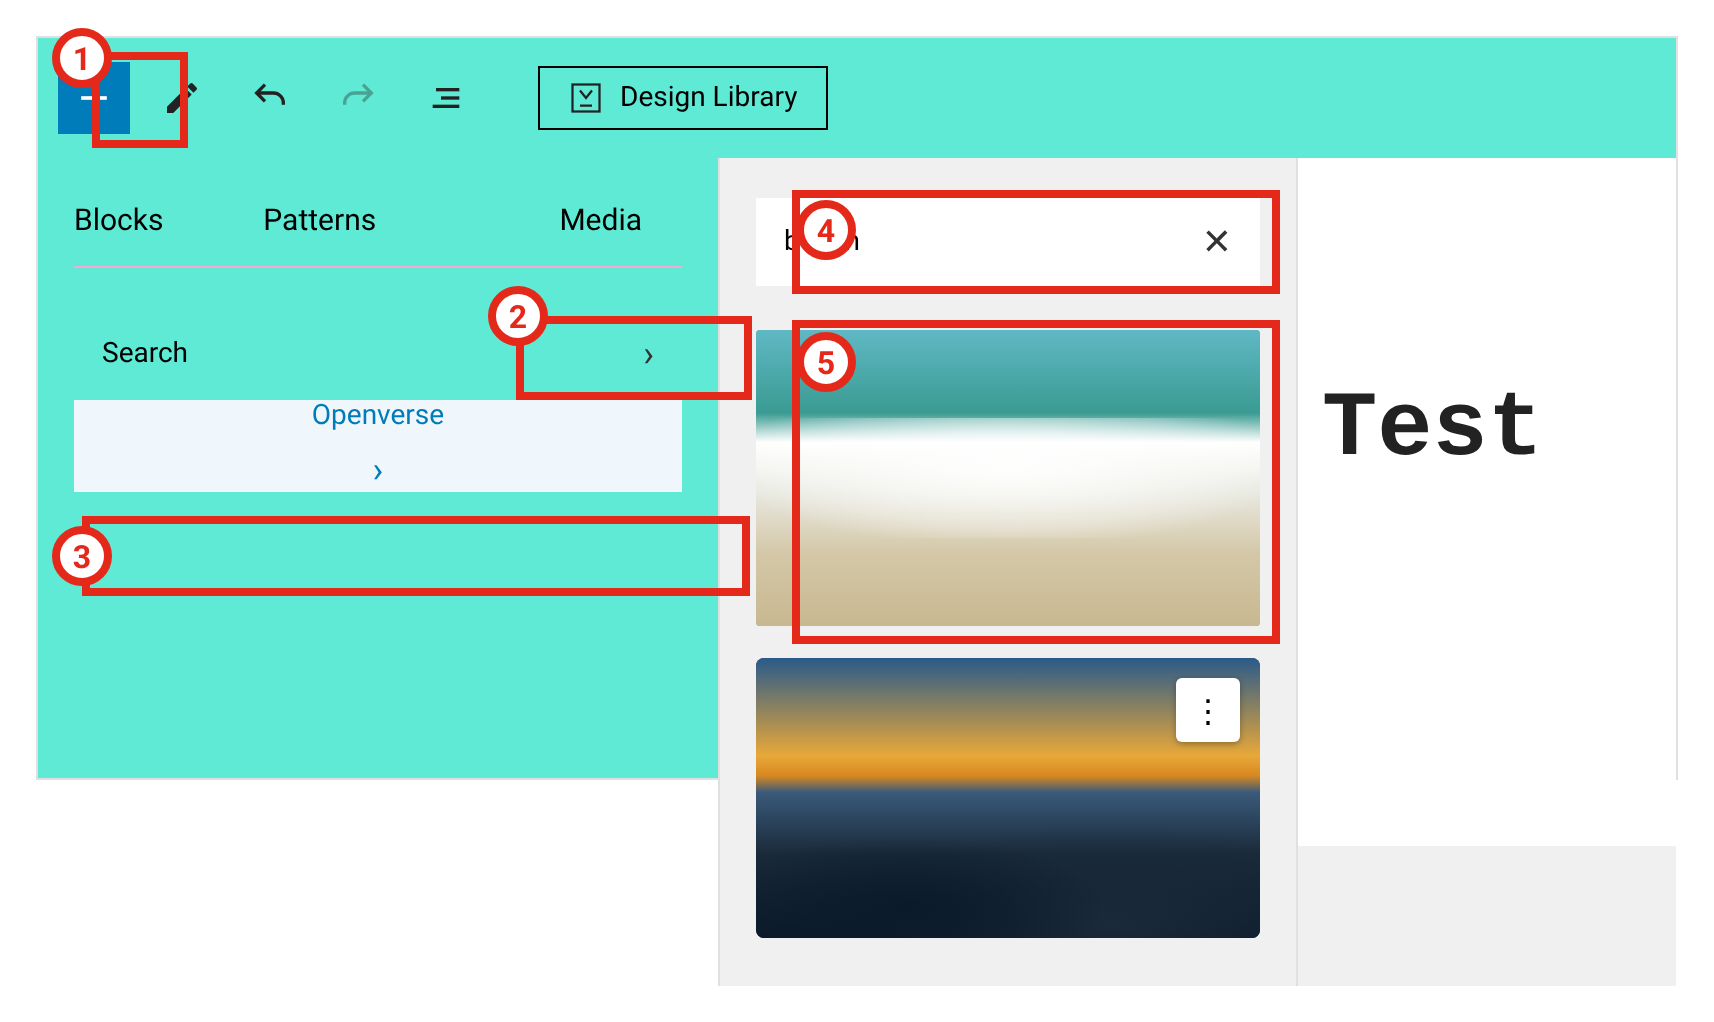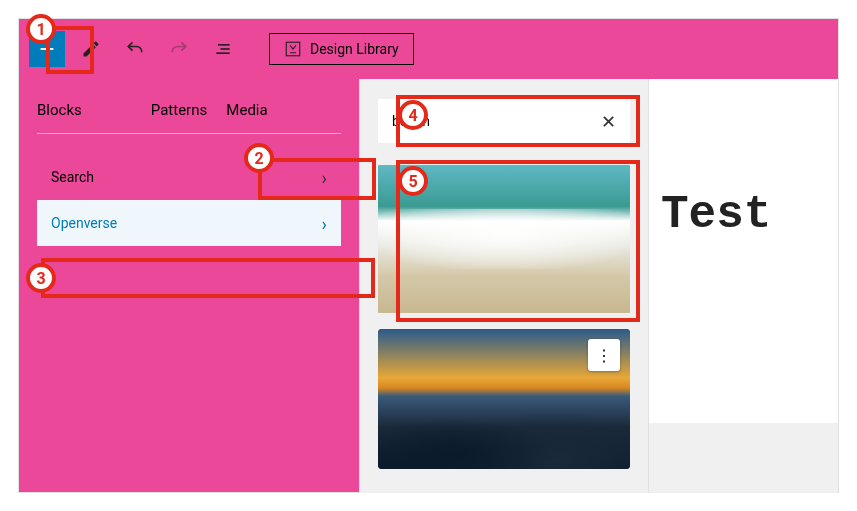--- a/index.html
+++ b/index.html
@@ -1,35 +1,35 @@
 <!DOCTYPE html>
 <html><head>
   <meta charset="utf-8">
   <style>
     * { margin:0; padding:0; box-sizing:border-box; font-family:-apple-system,BlinkMacSystemFont,"Segoe UI",Roboto,sans-serif; }
     body { background:#fff; width:857px; height:511px; position:relative; overflow:hidden; }
-    .outer { border:1px solid #e0e0e0; margin:18px; height:475px; position:relative; background:#ec4899; }
+    .outer { border:1px solid #e0e0e0; margin:18px; height:372px; position:relative; background:#5eead4; }
     .toolbar { height:60px; display:flex; align-items:center; padding:0 10px; gap:8px; }
     .add-btn { width:36px; height:36px; background:#007cba; display:flex; align-items:center; justify-content:center; cursor:pointer; }
     .add-btn svg { width:22px; height:22px; }
     .tb-icon { width:36px; height:36px; display:flex; align-items:center; justify-content:center; cursor:pointer; }
     .tb-icon svg { width:20px; height:20px; }
     .disabled svg { opacity:.35; }
     .design-lib { margin-left:20px; border:1.5px solid #000; padding:6px 14px; display:flex; align-items:center; gap:8px; font-size:14px; cursor:pointer; }
     .panel-wrap { display:flex; height:414px; }
     .left { width:340px; padding:0 18px; }
     .search-box { background:#f0f0f0; height:48px; display:flex; align-items:center; padding:0 16px; justify-content:space-between; }
     .search-box input { background:transparent; border:none; outline:none; font-size:14px; color:#777; flex:1; }
     .tabs { display:flex; margin-top:22px; border-bottom:1px solid #f9a8d4; position:relative; }
     .tab { flex:1; text-align:left; padding-bottom:14px; font-size:15px; cursor:pointer; }
-    .tab.center { text-align:center; }
-    .tab.right { padding-right:20px; position:relative; }
+    .tab.center { }
+    .tab.right { text-align:right; padding-right:20px; position:relative; }
     .cat-list { margin-top:20px; }
     .cat { height:46px; display:flex; align-items:center; justify-content:space-between; padding:0 14px; font-size:14px; cursor:pointer; }
-    .cat.active { background:#f0f7fc; color:#007cba; }
+    .cat.active { background:#f0f7fc; color:#007cba;flex-direction:column; }
     .chev { font-size:18px; color:#333; }
     .cat.active .chev { color:#007cba; }
     .middle { width:290px; background:#f0f0f0; padding:20px 18px; border-left:1px solid #e0e0e0; border-right:1px solid #e0e0e0; overflow:hidden; }
     .msearch { background:#fff; height:44px; display:flex; align-items:center; padding:0 14px; justify-content:space-between; }
     .msearch input { border:none; outline:none; font-size:14px; flex:1; }
     .clear-x { font-size:18px; cursor:pointer; color:#333; }
     .thumb { margin-top:22px; width:100%; height:148px; background:#4ba3a8; position:relative; overflow:hidden; cursor:pointer; border-radius:2px; }
     .wave { position:absolute; inset:0; background:linear-gradient(180deg,#5fb8c4 0%,#3a9b92 28%,#fff 38%,#e8e8e0 55%,#d4c8a8 75%,#c8b890 100%); }
     .wave::before { content:""; position:absolute; top:30%; left:0; right:0; height:40%; background:radial-gradient(ellipse at 50% 40%,rgba(255,255,255,.95) 0%,rgba(255,255,255,.3) 60%,transparent 80%); }
     .thumb2 { margin-top:16px; width:100%; height:140px; background:#1a3a5a; position:relative; overflow:hidden; cursor:pointer; border-radius:4px; }

